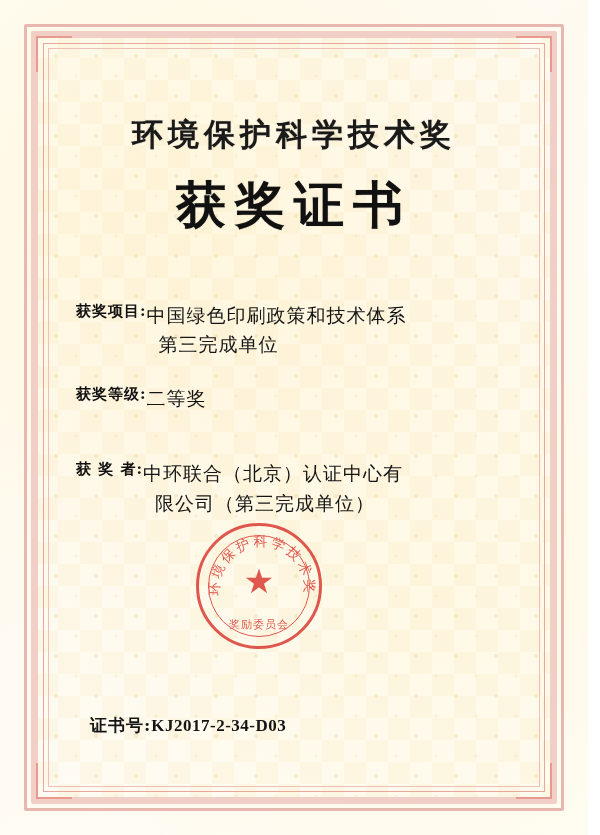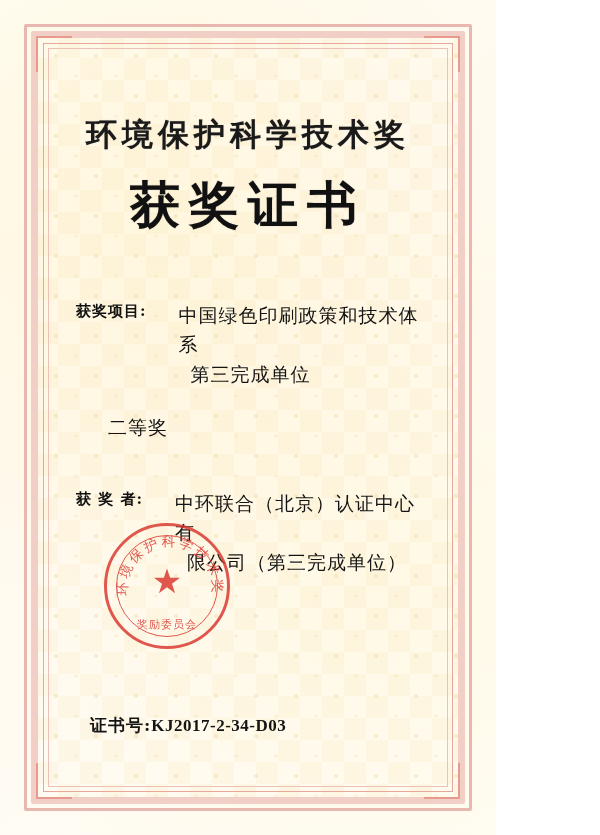--- a/index.html
+++ b/index.html
@@ -9,21 +9,21 @@
   }
   body {
     width: 600px;
     height: 835px;
     font-family: "Liberation Serif", serif;
     overflow: hidden;
   }
 
   .certificate {
     position: relative;
-    width: 496px;
+    width: 588px;
     height: 835px;
     background:
       radial-gradient(circle at 30% 25%, rgba(255,243,205,0.55) 0%, rgba(255,255,255,0) 55%),
       radial-gradient(circle at 75% 70%, rgba(255,246,214,0.5) 0%, rgba(255,255,255,0) 60%),
       linear-gradient(145deg, #fffdf5 0%, #fffaf0 40%, #fffdf7 100%);
     box-sizing: border-box;
     overflow: hidden;
   }
 
   
@@ -140,21 +140,20 @@
     font-family: "DejaVu Serif", serif;
     flex: 0 0 auto;
     padding-top: 1px;
   }
   .field-value {
     font-size: 19px;
     color: #141414;
     letter-spacing: 1px;
     font-family: "DejaVu Serif", serif;
     line-height: 1.55;
-    margin-left: 32px;
   }
   .field-value .line2 {
     display: block;
     padding-left: 12px;
   }
 
   .gap-sm { height: 18px; }
   .gap-md { height: 40px; }
 
   
@@ -267,20 +266,21 @@
         <div class="field-label">获奖项目:</div>
         <div class="field-value">
           <span>中国绿色印刷政策和技术体系</span>
           <span class="line2">第三完成单位</span>
         </div>
       </div>
 
       <div class="gap-sm"></div>
 
       <div class="field-row">
+        <div class="field-label">获奖等级:</div>
         <div class="field-value">二等奖</div>
       </div>
 
       <div class="gap-md"></div>
 
       <div class="field-row">
         <div class="field-label">获 奖 者:</div>
         <div class="field-value">
           <span>中环联合（北京）认证中心有</span>
           <span class="line2">限公司（第三完成单位）</span>

